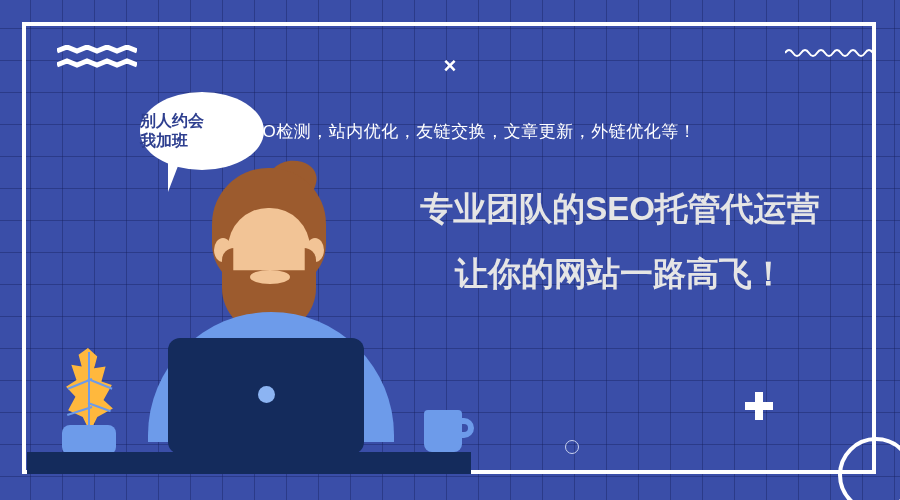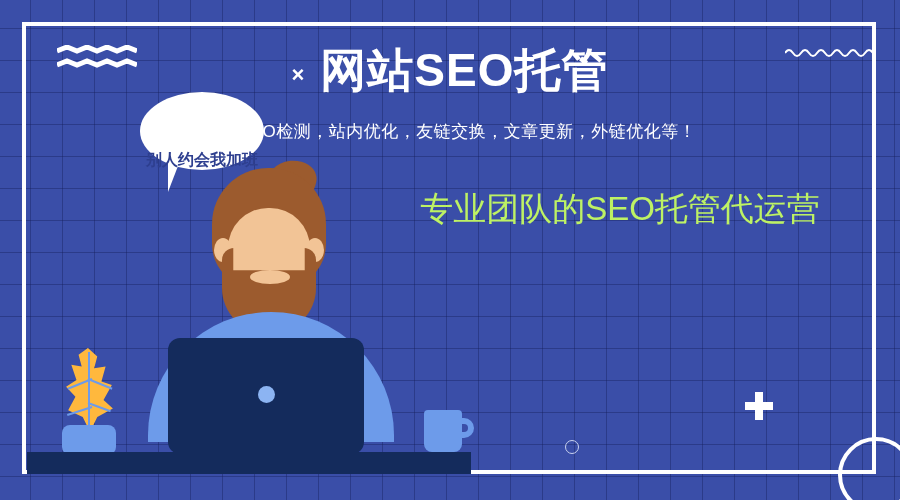--- a/index.html
+++ b/index.html
@@ -93,36 +93,36 @@
     letter-spacing:0.5px;
     white-space:nowrap;
   }
   
   .slogans{
     position:absolute;
     left:370px;top:192px;width:500px;
     text-align:center;
   }
   .slogan{
-    color:#bef264;
-    font-weight:normal;
+    color:#e5e5e5;
+    font-weight:bold;
     line-height:1;
     white-space:nowrap;
   }
   .slogan.l1{font-size:33px;margin-bottom:32px;}
   .slogan.l2{font-size:33px;margin-bottom:32px;}
   .slogan.l3{font-size:33px;}
   
   .bubble{
     position:absolute;left:140px;top:92px;
     width:124px;height:78px;
     background:#ffffff;
     border-radius:50%/50%;
-    display:flex;flex-direction:row;
-    align-items:flex-end;justify-content:center;
+    display:flex;flex-direction:column;
+    align-items:flex-start;justify-content:center;
     z-index:6;
   }
   .bubble-line{
     color:#2e3f8f;font-size:16px;font-weight:bold;line-height:1.25;
     white-space:nowrap;
   }
   .bubble-tail{
     position:absolute;left:168px;top:158px;
     width:0;height:0;
     border-left:10px solid #ffffff;
@@ -302,21 +302,21 @@
   </div>
 
   <div class="bubble-tail"></div>
   <div class="bubble">
     <div class="bubble-line">别人约会</div>
     <div class="bubble-line">我加班</div>
   </div>
 
   <div class="title-row">
     <span class="title-x">×</span>
-    <span class="title">网站SEO托管</span>
   </div>
   <div class="subtitle">含：SEO检测，站内优化，友链交换，文章更新，外链优化等！</div>
 
   <div class="slogans">
     <div class="slogan l1">专业团队的SEO托管代运营</div>
+    <div class="slogan l3">让你的网站一路高飞！</div>
   </div>
 
 </div>
 
 </body></html>

